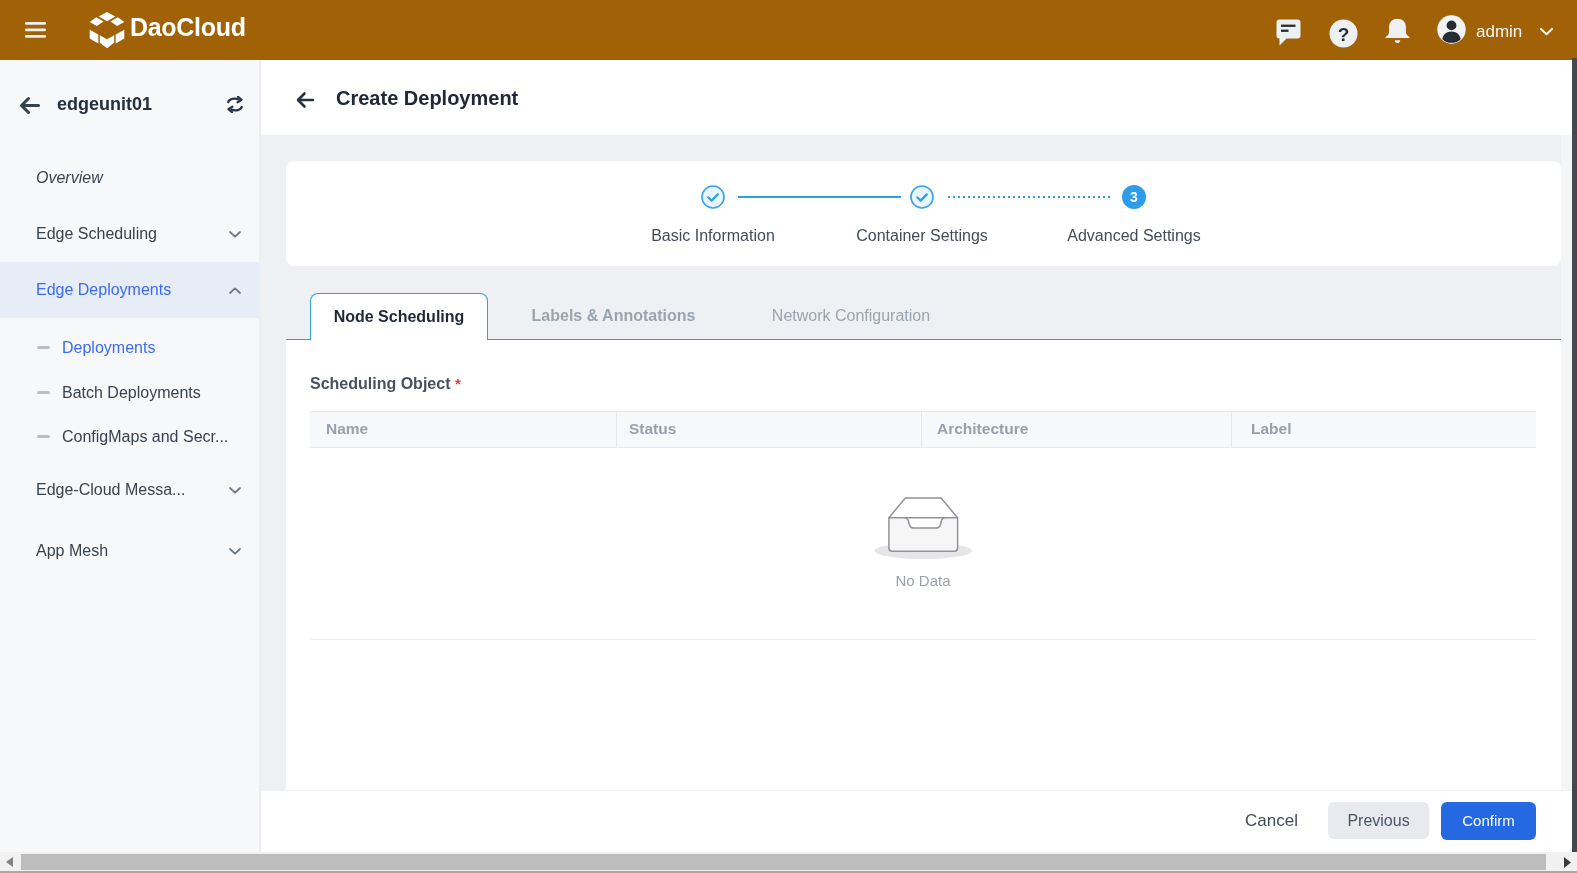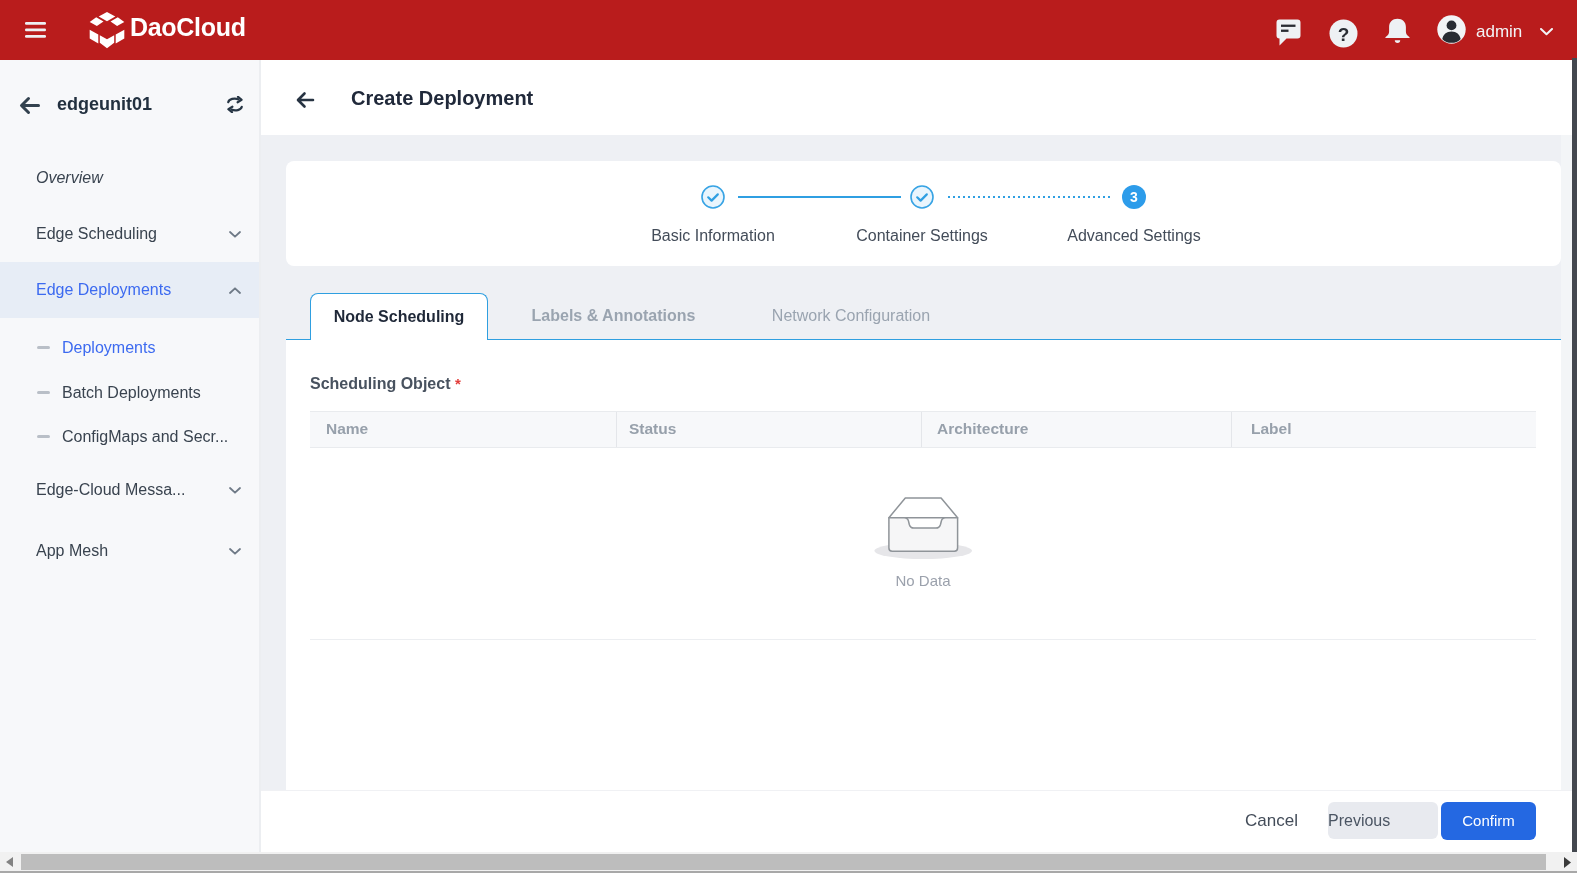--- a/index.html
+++ b/index.html
@@ -3,21 +3,21 @@
 <meta charset="utf-8">
 <style>
   * { margin:0; padding:0; box-sizing:border-box; }
   html,body { width:1577px; height:873px; overflow:hidden; }
   body { font-family:"Liberation Sans",sans-serif; background:#eef0f4; position:relative; }
   .abs { position:absolute; }
 </style>
 </head>
 <body>
 
-<div class="abs" id="navbar" style="left:0;top:0;width:1577px;height:60px;background:#b91c1c;z-index:30;">
+<div class="abs" id="navbar" style="left:0;top:0;width:1577px;height:60px;background:#a16207;z-index:30;">
 
   <svg class="abs" style="left:25px;top:21px;" width="22" height="18" viewBox="0 0 22 18">
     <rect x="0" y="1" width="21" height="2.7" rx="1.2" fill="#eef0f3"></rect>
     <rect x="0" y="7.5" width="21" height="2.7" rx="1.2" fill="#eef0f3"></rect>
     <rect x="0" y="14" width="21" height="2.7" rx="1.2" fill="#eef0f3"></rect>
   </svg>
 
   <svg class="abs" style="left:89px;top:11px;" width="36" height="38" viewBox="-1 -1 36 38">
     <g fill="#ffffff">
       <polygon points="17,0 25.3,4.6 17,9.2 8.7,4.6"></polygon>
@@ -106,21 +106,21 @@
   <div class="abs" style="left:36px;top:482px;font-size:16px;color:#39434f;">App Mesh</div>
   <svg class="abs" style="left:229px;top:488px;" width="12" height="7" viewBox="0 0 12 7">
     <path d="M1 1 L6 5.7 L11 1" stroke="#6f7a87" stroke-width="1.8" fill="none" stroke-linecap="round" stroke-linejoin="round"></path>
   </svg>
 </div>
 
 <div class="abs" style="left:261px;top:60px;width:1311px;height:75px;background:#ffffff;">
   <svg class="abs" style="left:34px;top:31px;" width="20" height="18" viewBox="0 0 20 18">
     <path d="M18 9 L3.5 9 M9.5 2.5 L3 9 L9.5 15.5" stroke="#273342" stroke-width="2.6" fill="none" stroke-linecap="round" stroke-linejoin="round"></path>
   </svg>
-  <div class="abs" style="left:90px;top:27px;font-size:20px;font-weight:600;color:#20293a;">Create Deployment</div>
+  <div class="abs" style="left:75px;top:27px;font-size:20px;font-weight:600;color:#20293a;">Create Deployment</div>
 </div>
 
 <div class="abs" style="left:1561px;top:135px;width:11px;height:655px;background:#f3f5f7;"></div>
 
 <div class="abs" style="left:286px;top:161px;width:1275px;height:105px;background:#ffffff;border-radius:8px;">
 
   <svg class="abs" style="left:415px;top:24px;" width="24" height="24" viewBox="0 0 24 24">
     <circle cx="12" cy="12" r="11" fill="#e9f5fd" stroke="#37a3e4" stroke-width="1.6"></circle>
     <path d="M7.2 12.3 L10.6 15.6 L16.8 9.4" stroke="#2f9fe2" stroke-width="2.2" fill="none" stroke-linecap="round" stroke-linejoin="round"></path>
   </svg>
@@ -163,21 +163,21 @@
   <svg class="abs" style="left:587px;top:150px;" width="100" height="76" viewBox="0 0 100 76">
     <ellipse cx="50.2" cy="60.8" rx="48.8" ry="8.2" fill="#e6e6e9"></ellipse>
     <polygon points="15.9,27.8 32.3,7.9 68.1,7.9 84.6,27.8" fill="#ffffff" stroke="#8f9499" stroke-width="1.5" stroke-linejoin="round"></polygon>
     <path d="M15.9,27.8 L31.2,27.8 C33.5,27.8 35,29 35.5,31.2 L36.3,34.5 C36.9,36.7 38.5,38.1 40.8,38.1 L63,38.1 C65.3,38.1 66.9,36.7 67.5,34.5 L68.3,31.2 C68.8,29 70.3,27.8 72.6,27.8 L84.6,27.8 L84.6,58 A3.2,3.2 0 0 1 81.4,61.2 L19.1,61.2 A3.2,3.2 0 0 1 15.9,58 Z" fill="#f6f6f7" stroke="#8f9499" stroke-width="1.5" stroke-linejoin="round"></path>
   </svg>
   <div class="abs" style="left:637px;top:232px;white-space:nowrap;transform:translateX(-50%);font-size:15px;color:#9ba1ac;">No Data</div>
 </div>
 
 <div class="abs" style="left:261px;top:790px;width:1311px;height:62px;background:#ffffff;border-top:1px solid #f0f1f4;">
   <div class="abs" style="left:984px;top:20px;font-size:17px;color:#434c59;">Cancel</div>
-  <div class="abs" style="left:1067px;top:11px;width:110px;height:37px;background:#e8eaef;border-radius:6px;text-align:left;line-height:37px;font-size:16px;color:#4b5563;">Previous</div>
+  <div class="abs" style="left:1067px;top:11px;width:101px;height:37px;background:#e8eaef;border-radius:6px;text-align:center;line-height:37px;font-size:16px;color:#4b5563;">Previous</div>
   <div class="abs" style="left:1180px;top:11px;width:95px;height:38px;background:#2468e2;border-radius:6px;text-align:center;line-height:38px;font-size:15px;color:#ffffff;">Confirm</div>
 </div>
 
 <div class="abs" style="left:1572px;top:58px;width:5px;height:794px;background:#44484f;z-index:40;"></div>
 
 <div class="abs" style="left:0;top:852px;width:1577px;height:19px;background:#f1f1f1;z-index:50;">
   <svg class="abs" style="left:5px;top:4.5px;" width="10" height="10" viewBox="0 0 10 10">
       <polygon points="8,0 8,10 1,5" fill="#828282"></polygon>
     </svg>
   <div class="abs" style="left:21px;top:2px;width:1525px;height:16px;background:#bdbdbd;"></div>

